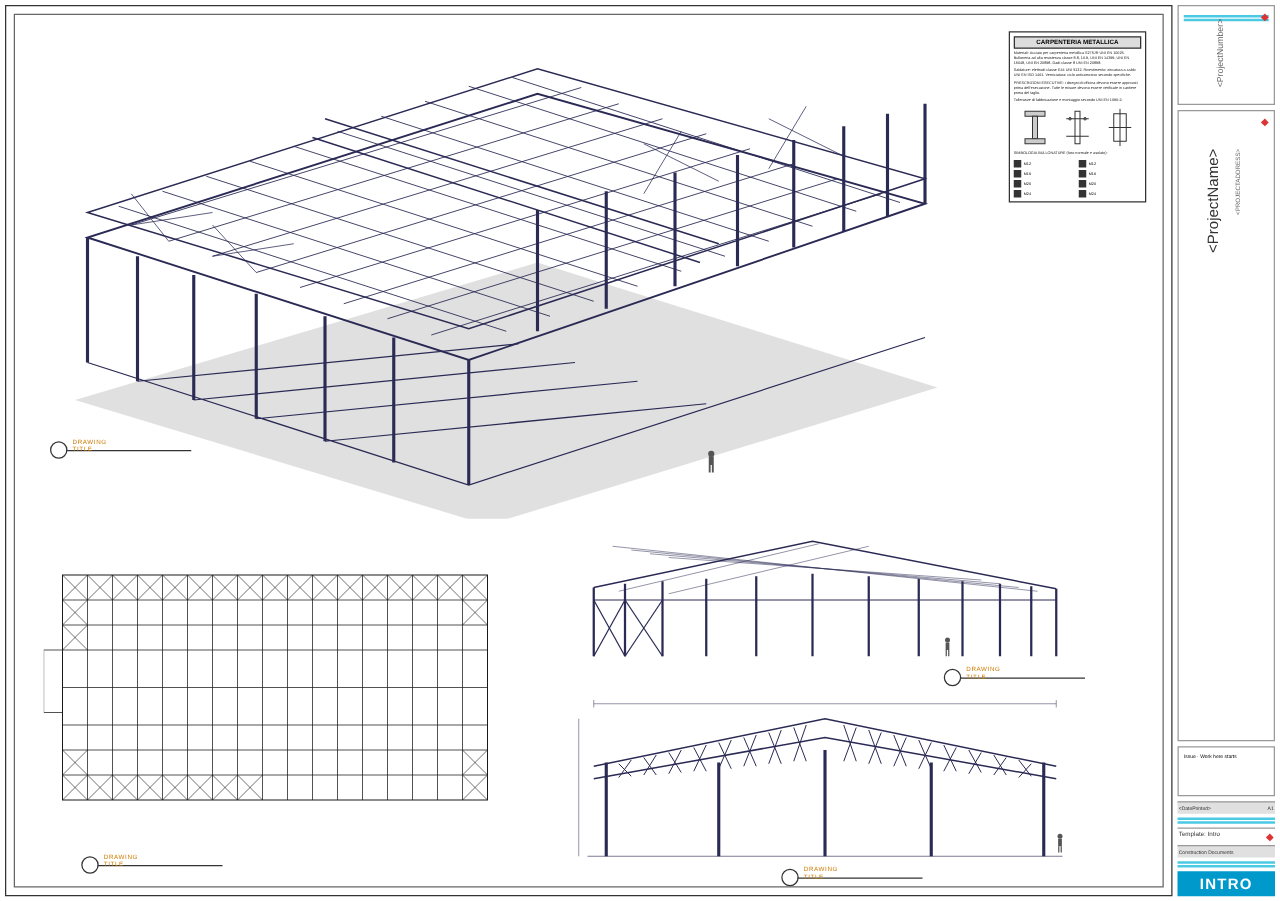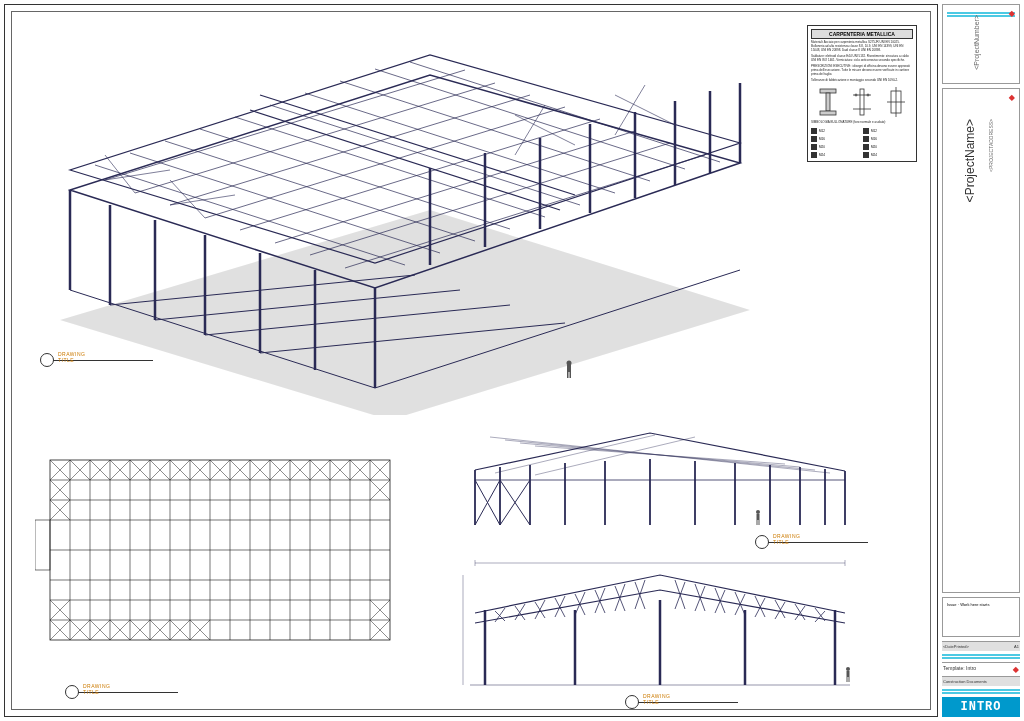--- a/index.html
+++ b/index.html
@@ -29,21 +29,21 @@
   .strip-block { border: 0.5px solid #999; margin-bottom: 4px; padding: 4px; font-size: 6px; position: relative; }
   .strip-block.tall { flex: 1; }
   .vertical-text { writing-mode: vertical-rl; transform: rotate(180deg); position: absolute; font-size: 7px; color: #666; }
   .cyan-lines { display: flex; flex-direction: column; gap: 1px; margin: 3px 0; }
   .cyan-lines > div { height: 2px; background: #4cc9e3; }
   .red-arrow { color: #d33; font-size: 8px; }
   
   .titleblock { margin-top: auto; }
   .tb-row { font-size: 5px; color: #333; border-top: 0.5px solid #999; padding: 2px 1px; display: flex; justify-content: space-between; }
   .tb-row.gray { background: #e0e0e0; font-size: 4px; }
-  .sheet-code { background: #0099cc; color: #fff; font-weight: bold; font-size: 12px; text-align: center; padding: 3px; letter-spacing: 1px; font-family: Liberation Mono, monospace; }
+  .sheet-code { background: #0099cc; color: #fff; font-weight: bold; font-size: 12px; text-align: center; padding: 3px; letter-spacing: 1px; font-family: Liberation Sans, sans-serif; }
 </style>
 </head>
 <body>
 
 <div class="sheet">
   <div class="inner-border"></div>
 
   <div class="viewport" style="left:10px; top:10px; width:740px; height:400px;">
     <svg viewBox="0 0 740 400">
 

